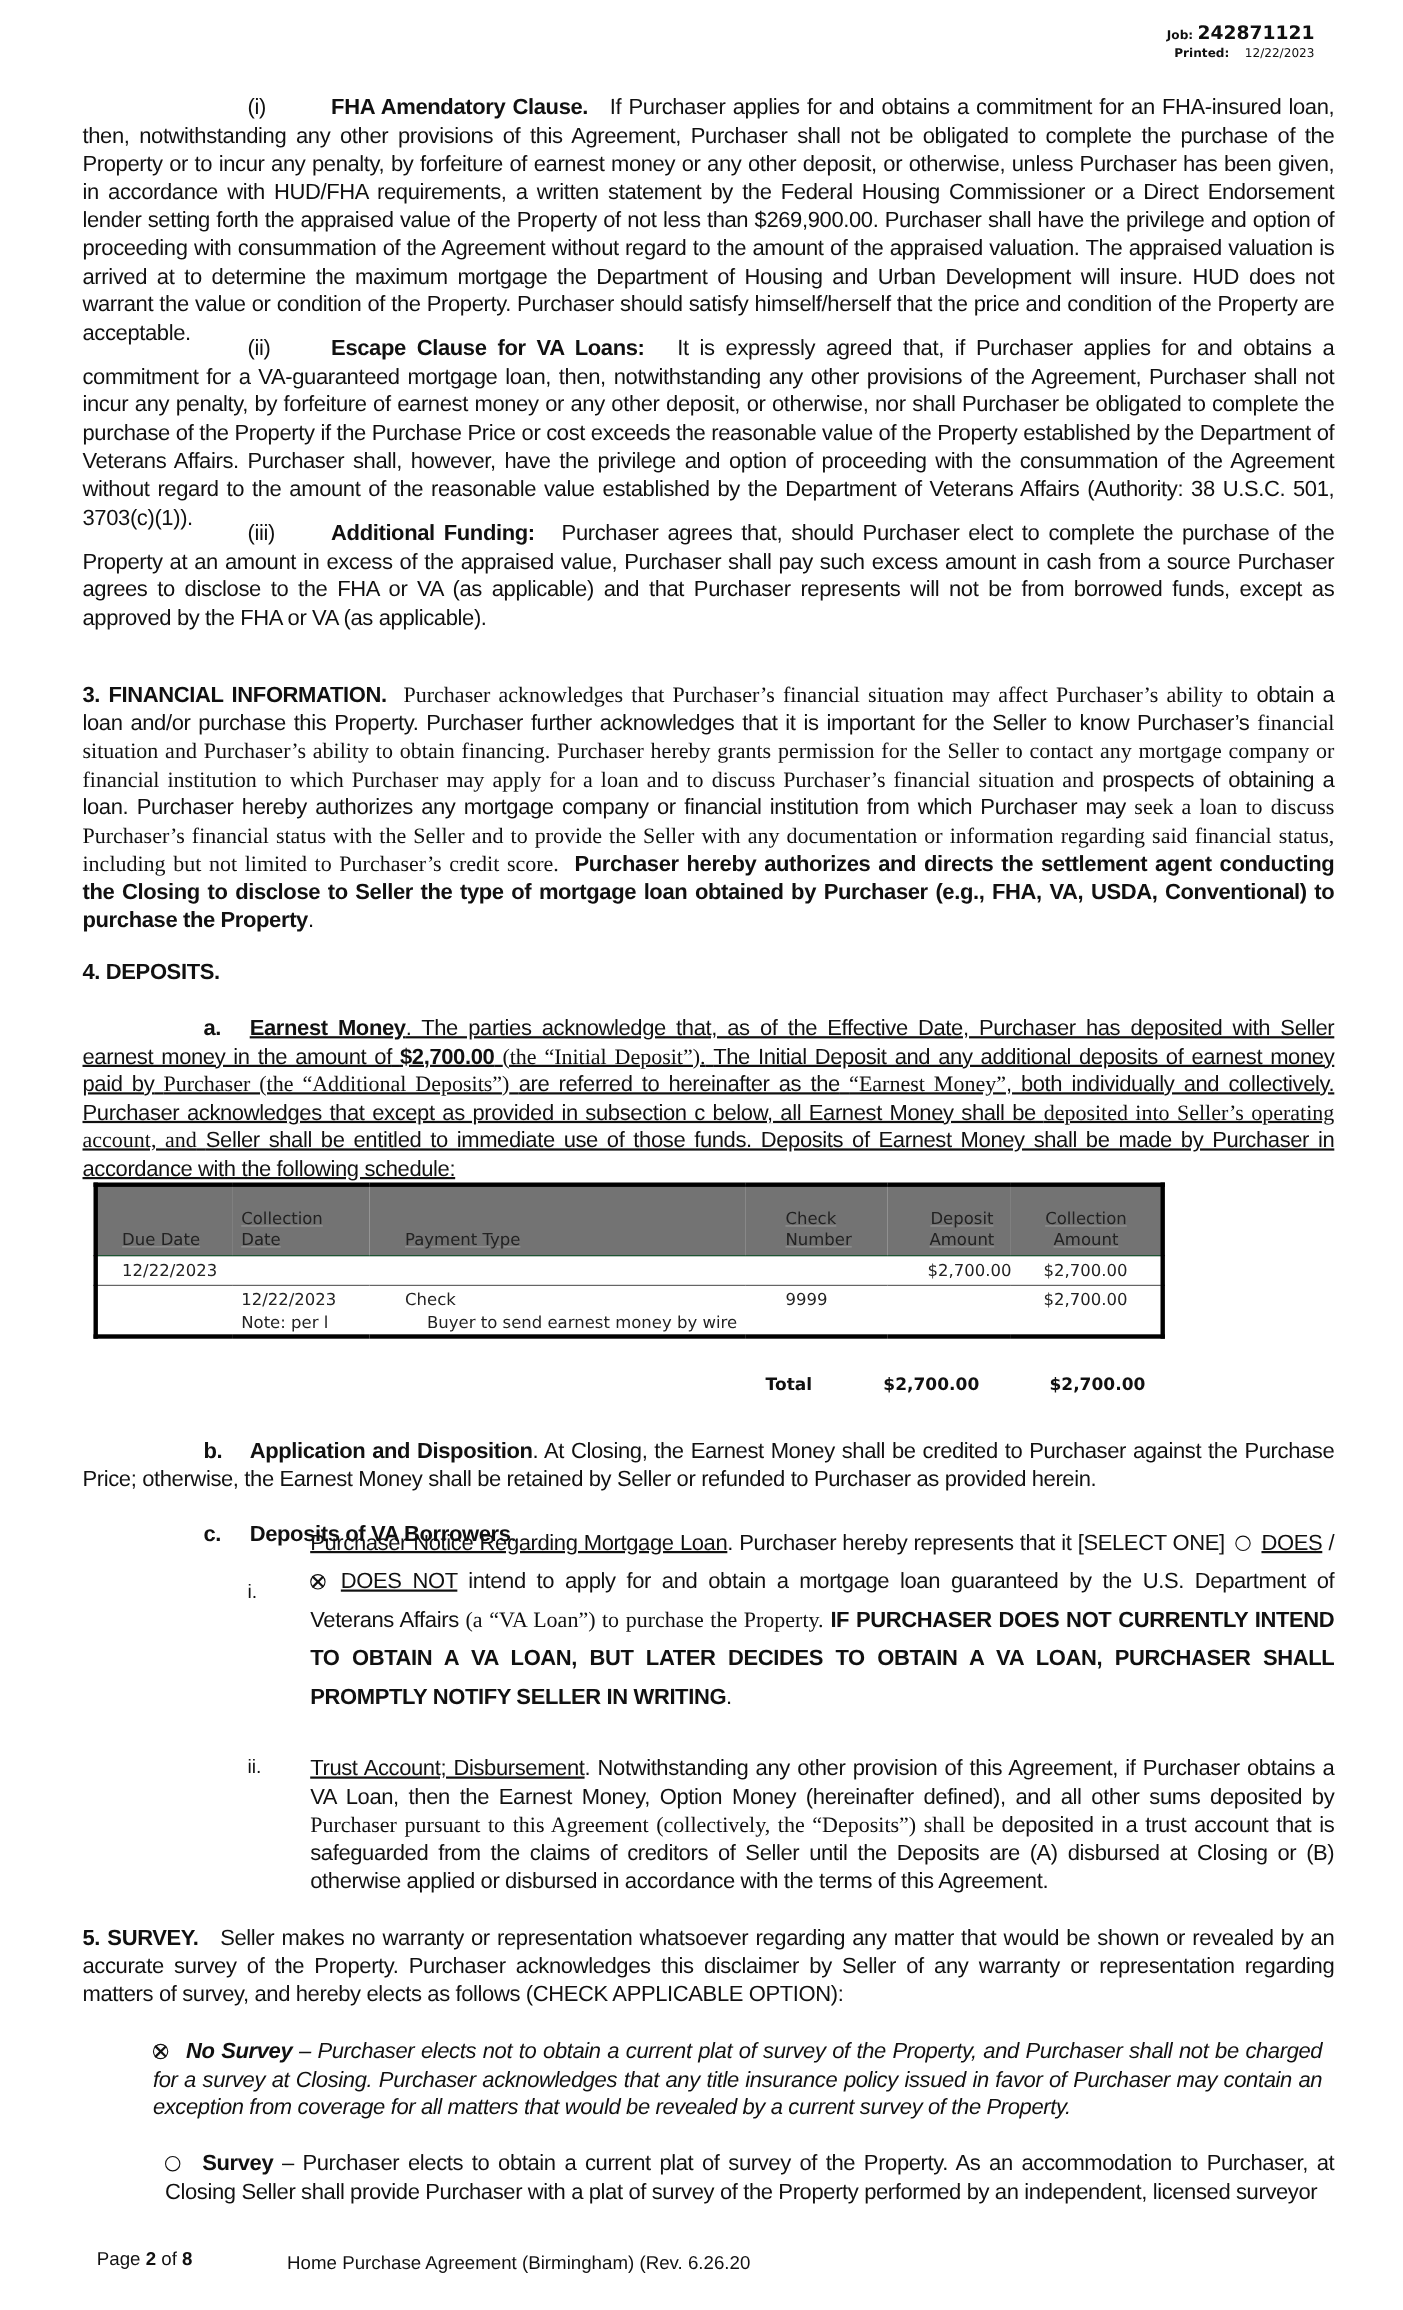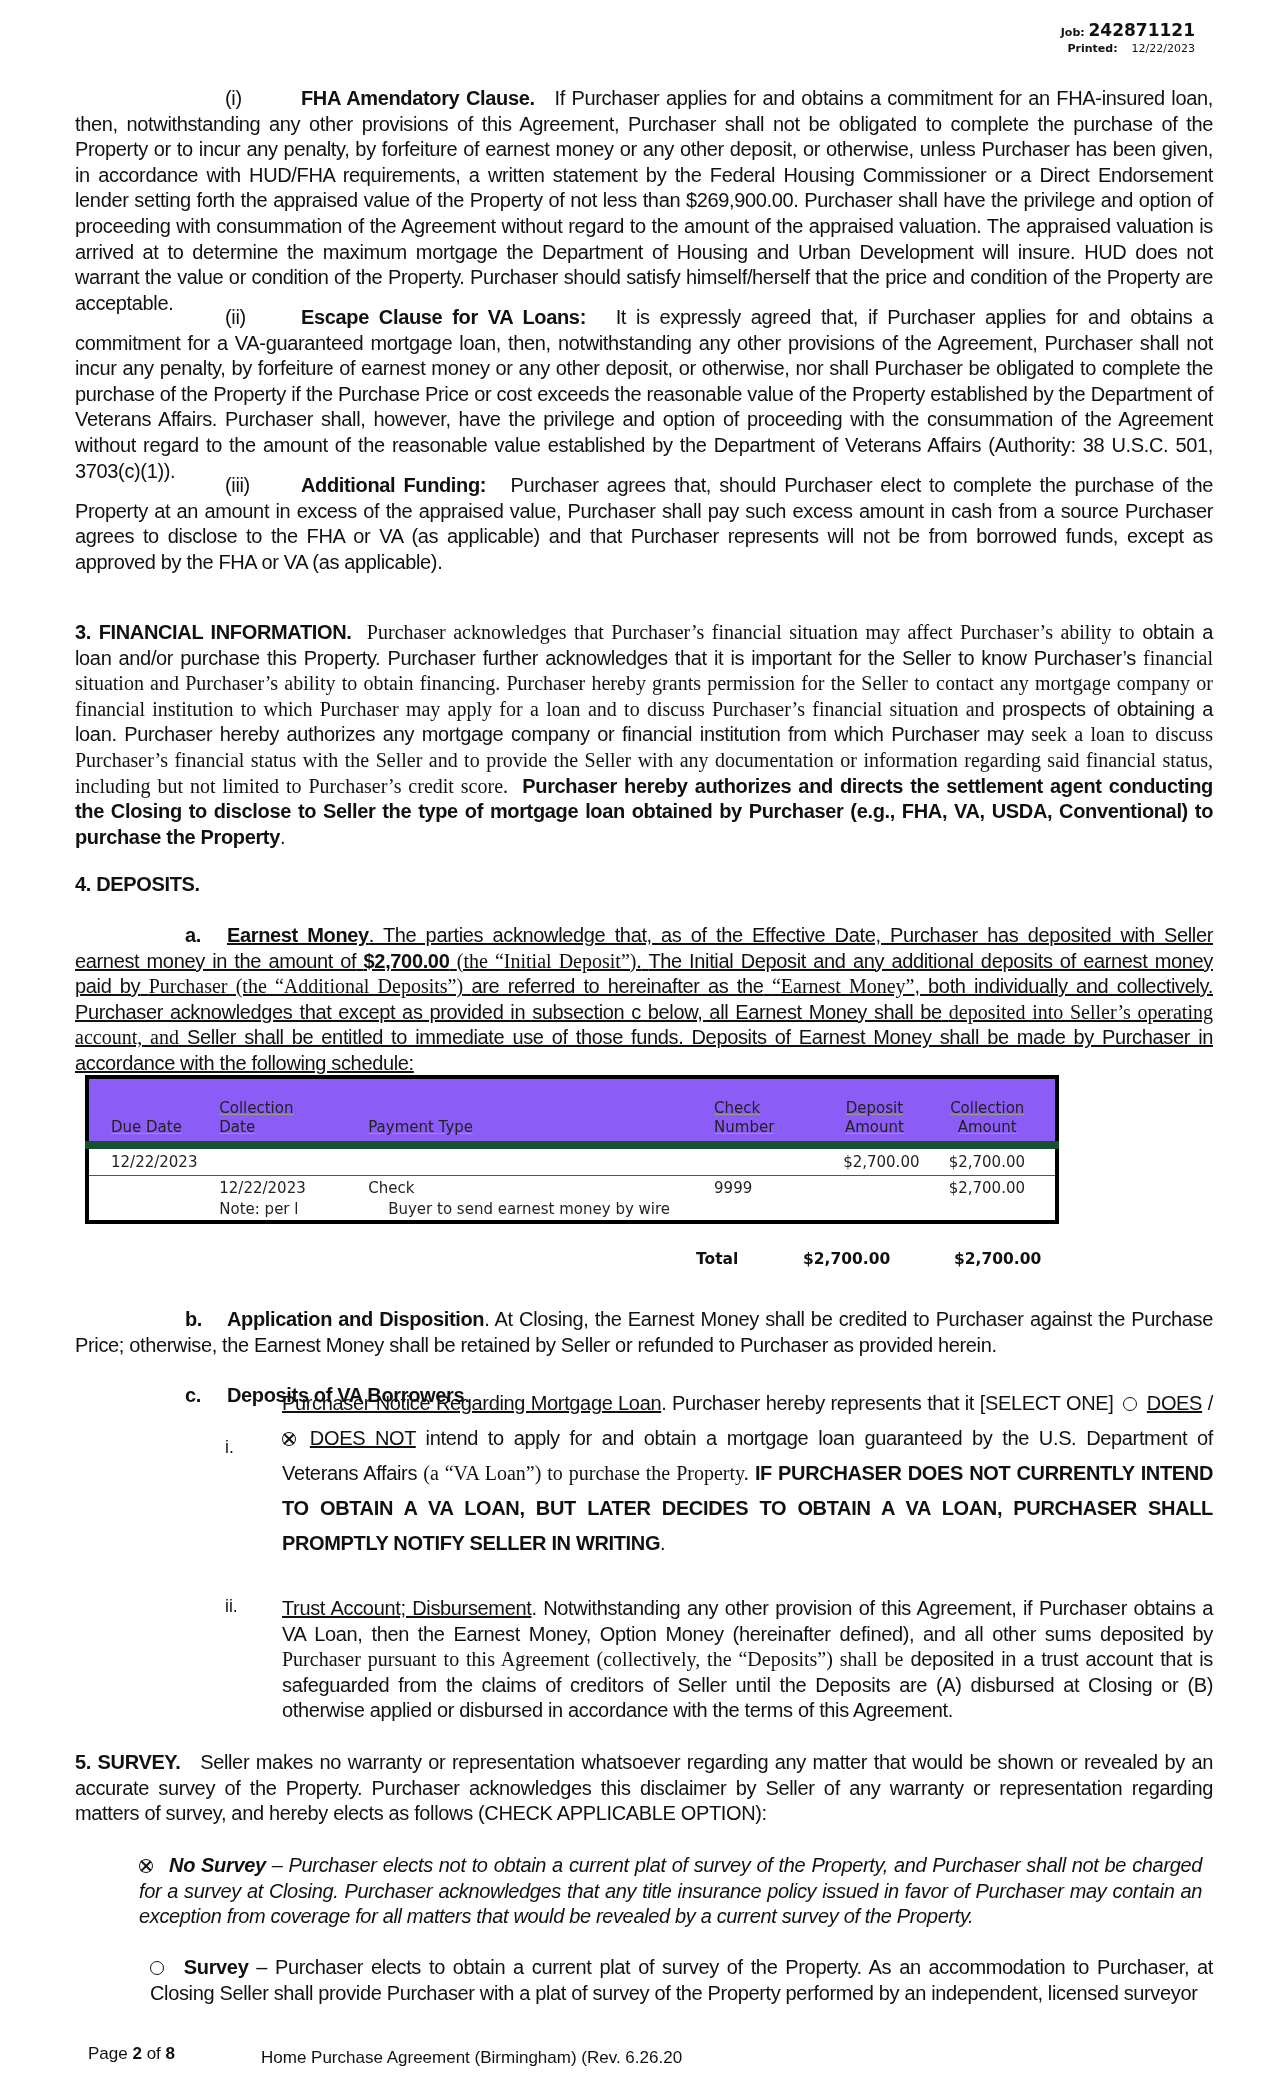--- a/index.html
+++ b/index.html
@@ -13,21 +13,21 @@
   .para { left:75px; width:1138px; font-size:20px; line-height:25.6px; text-align:justify; letter-spacing:-0.35px; }
   .para p { margin:0; }
   .ind { display:inline-block; }
   .b { font-weight:bold; }
   .u { text-decoration:underline; }
   .serif { font-family:"Liberation Serif", serif; letter-spacing:0; }
   .subnum { left:225px; font-size:17.6px; }
   table.dep { position:absolute; left:85px; top:1075px; width:974px; border-collapse:collapse; border:4px solid #000; font-family:"DejaVu Sans", sans-serif; font-size:15px; color:#222; }
   table.dep td { padding:0 8px; vertical-align:top; }
   table.dep .title td { background:#d9d9d9; text-align:center; font-weight:bold; height:25px; line-height:25px; border-bottom:4px solid #000; font-size:16px; }
-  table.dep .head td { background:#8b5cf6; height:58px; vertical-align:bottom; padding-bottom:4px; border-bottom:8px solid #14532d; line-height:19px; }
+  table.dep .head td { background:#737373; height:58px; vertical-align:bottom; padding-bottom:4px; border-bottom:1px solid #14532d; line-height:19px; }
   table.dep .head span { text-decoration:underline; text-decoration-color:#999; }
   table.dep .r1 td { height:26px; line-height:26px; border-bottom:1.5px solid #555; }
   table.dep .r2 td { line-height:21px; padding-top:2px; }
   .right { text-align:right; }
   .center { text-align:center; }
   .totals { left:85px; top:1250px; width:974px; font-family:"DejaVu Sans", sans-serif; font-size:15.5px; font-weight:bold; height:22px; }
   .totals span { position:absolute; top:0; }
   .footer { left:88px; top:2044px; font-family:Liberation Sans, sans-serif; }
   .footer .pg { font-size:17px; }
   .footer .doc { position:absolute; left:173px; top:4px; font-size:17px; white-space:nowrap; }

